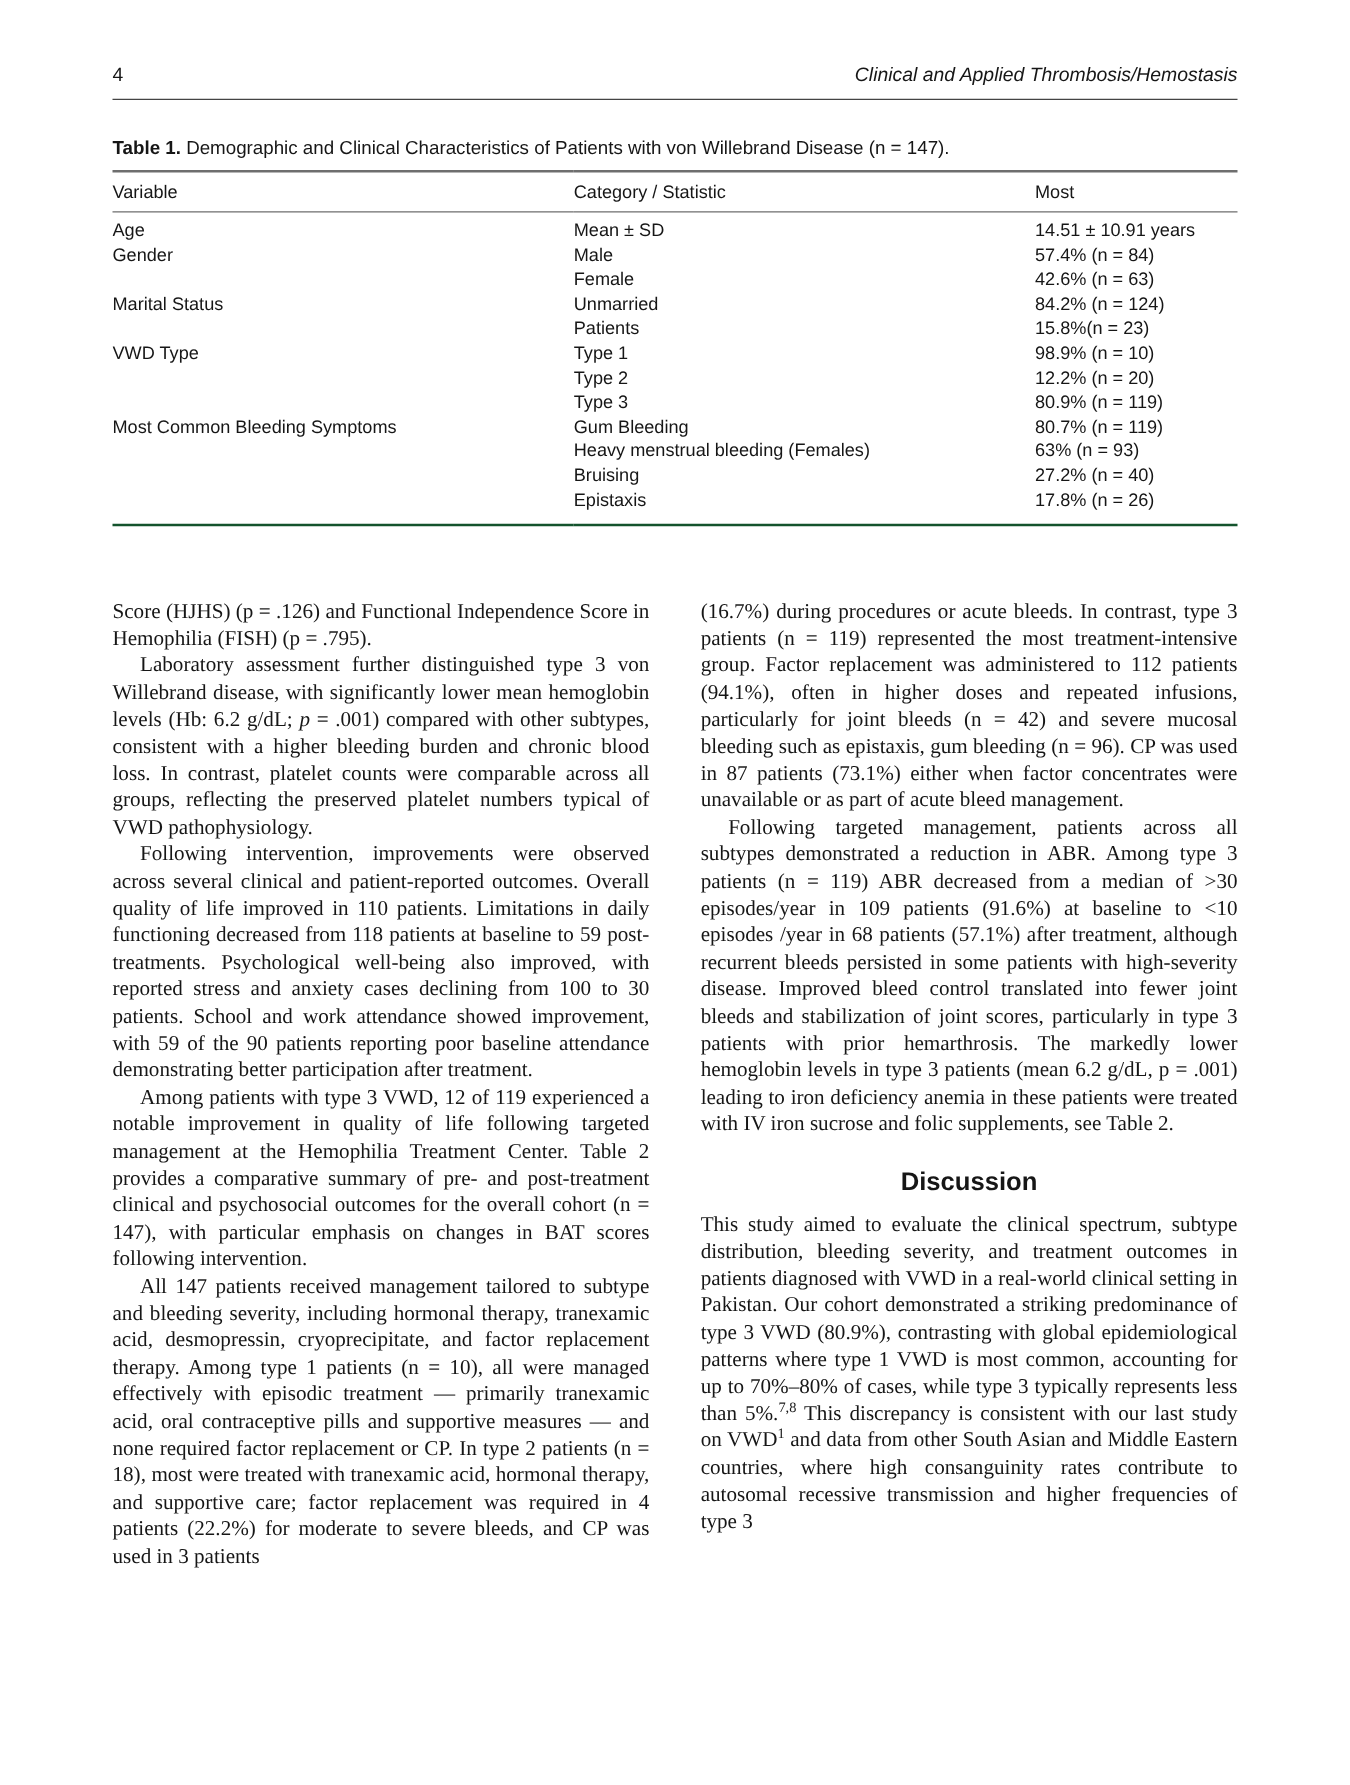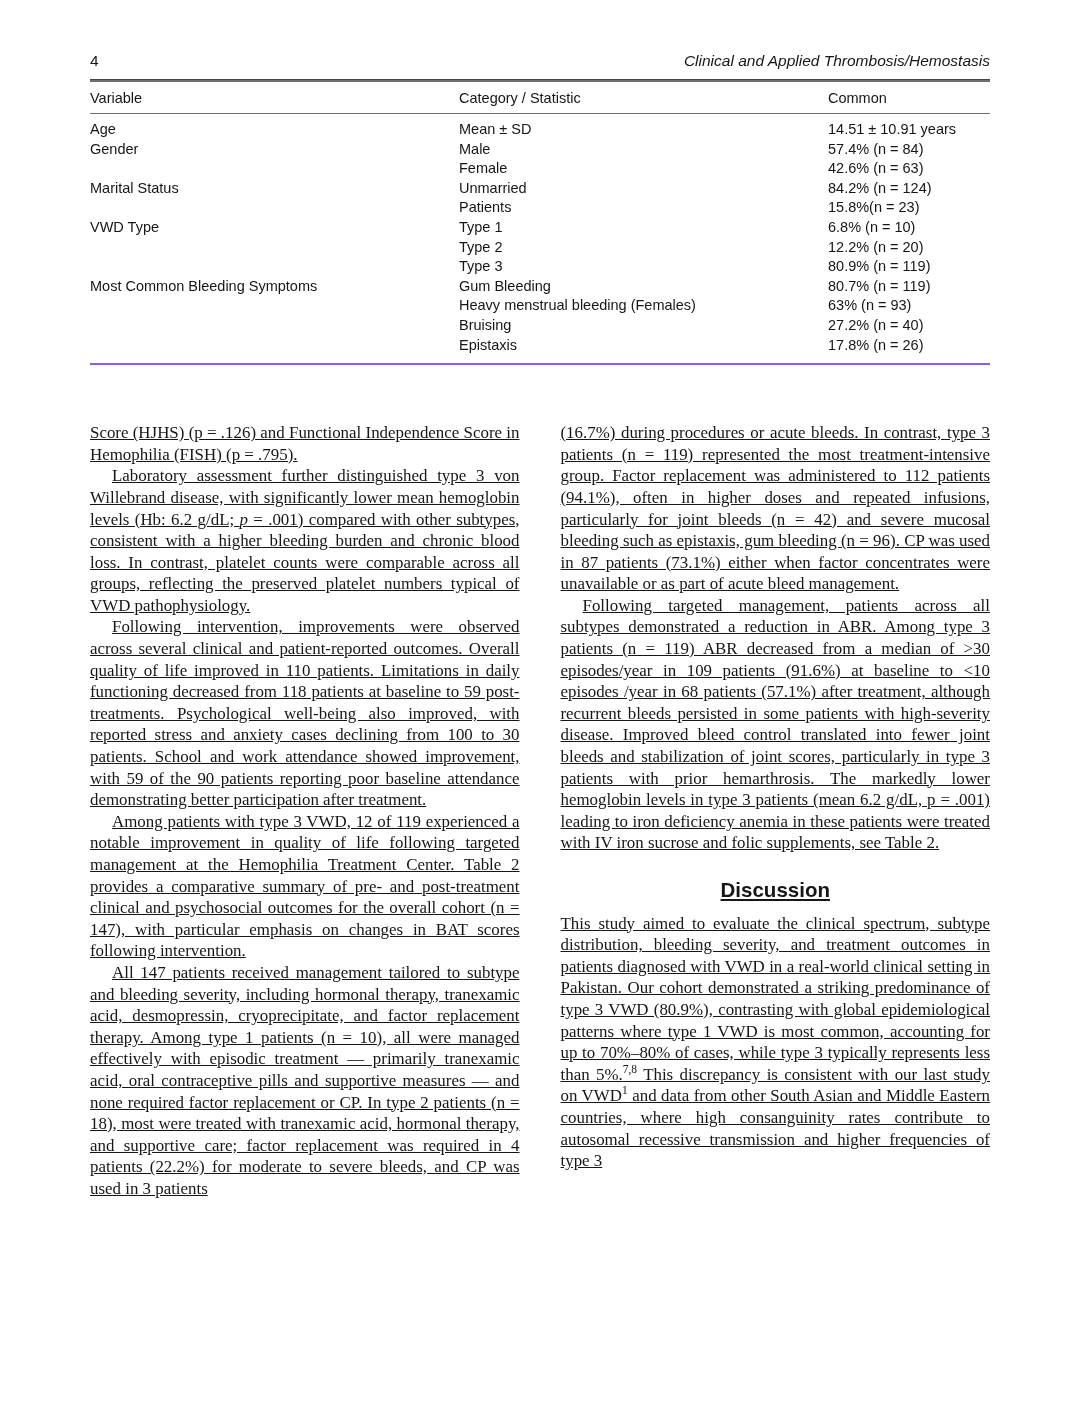--- a/index.html
+++ b/index.html
@@ -29,21 +29,21 @@
     font-size: 15px;
   }
   .caption b { font-weight: 700; }
   table.data {
     width: 100%;
     border-collapse: collapse;
     table-layout: fixed;
     font-family: "Liberation Sans", sans-serif;
     font-size: 14.5px;
     border-top: 2px solid #6e6e6e;
-    border-bottom: 2px solid #8b5cf6;
+    border-bottom: 2px solid #14532d;
   }
   table.data col.c1 { width: 41%; }
   table.data col.c2 { width: 41%; }
   table.data col.c3 { width: 18%; }
   table.data th {
     text-align: left; font-weight: 400;
     padding: 8px 0 7px 0;
     border-bottom: 1.5px solid #6e6e6e;
   }
   table.data td {
@@ -53,21 +53,20 @@
   table.data tbody tr:first-child td { padding-top: 6px; }
   table.data tbody tr:last-child td { padding-bottom: 8px; }
 
   
   .body-columns {
     display: flex; gap: 41px;
     margin-top: 57px;
     font-size: 16.9px;
     line-height: 21.6px;
     text-align: justify;
-    text-decoration: underline;
   }
   .col { width: 438px; }
   .col p { margin: 0; }
   .col p.indent { text-indent: 22px; }
   .col h2 {
     font-family: "Liberation Sans", sans-serif;
     font-size: 20.5px; font-weight: 700;
     margin: 25px 0 12px 0;
     text-align: center;
   }
@@ -77,32 +76,33 @@
 </head>
 <body>
 
 <div class="page">
 
   <div class="header">
     <span>4</span>
     <span class="journal">Clinical and Applied Thrombosis/Hemostasis</span>
   </div>
 
+  <p class="caption"><b>Table 1.</b> <span>Demographic and Clinical Characteristics of Patients with von Willebrand Disease (n = 147).</span></p>
 
   <table class="data">
     <colgroup>
         <col class="c1">
         <col class="c2">
         <col class="c3">
       </colgroup>
     <thead>
       <tr>
         <th>Variable</th>
         <th>Category / Statistic</th>
-        <th>Common</th>
+        <th>Most</th>
       </tr>
     </thead>
     <tbody>
         <tr>
           <td>Age</td>
           <td>Mean ± SD</td>
           <td>14.51 ± 10.91 years</td>
         </tr>
         <tr>
           <td>Gender</td>
@@ -120,21 +120,21 @@
           <td>84.2% (n = 124)</td>
         </tr>
         <tr>
           <td></td>
           <td>Patients</td>
           <td>15.8%(n = 23)</td>
         </tr>
         <tr>
           <td>VWD Type</td>
           <td>Type 1</td>
-          <td>6.8% (n = 10)</td>
+          <td>98.9% (n = 10)</td>
         </tr>
         <tr>
           <td></td>
           <td>Type 2</td>
           <td>12.2% (n = 20)</td>
         </tr>
         <tr>
           <td></td>
           <td>Type 3</td>
           <td>80.9% (n = 119)</td>

